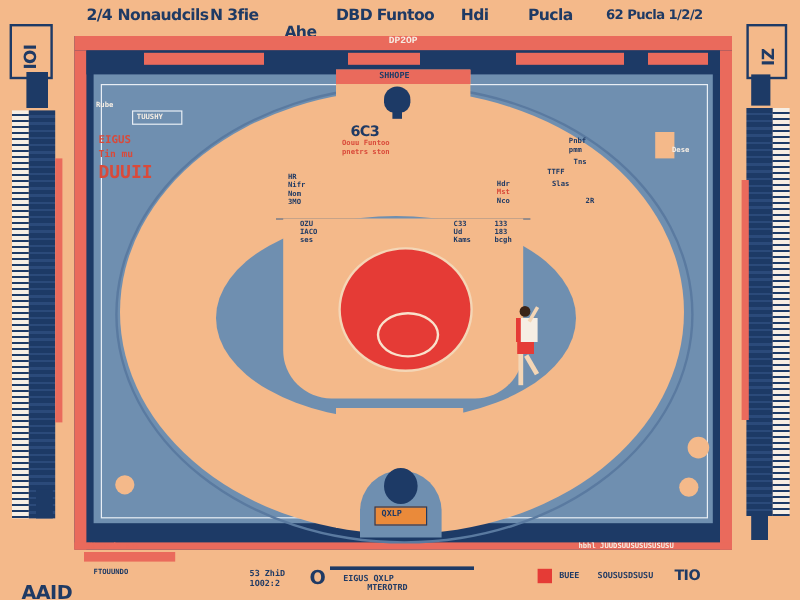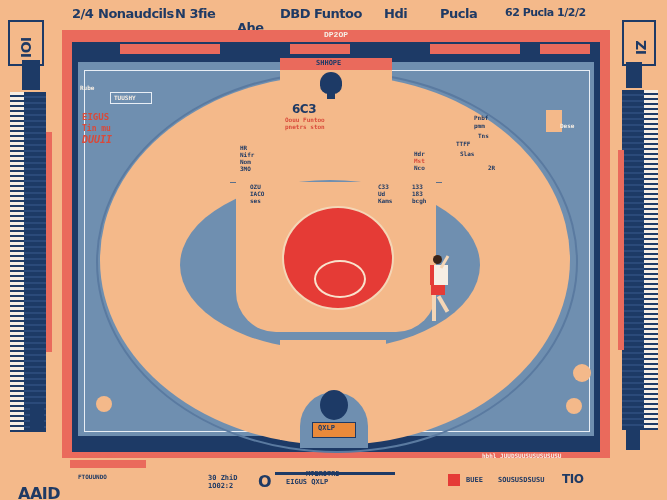--- a/index.html
+++ b/index.html
@@ -110,21 +110,21 @@
   <div style="position:absolute;left:7px;top:40px;width:4px;height:26px;background:#f4d6b6;"></div>
   <div style="position:absolute;left:16px;top:40px;width:4px;height:18px;background:#f4d6b6;transform:rotate(-30deg);"></div>
   <div style="position:absolute;left:18px;top:0;width:3px;height:14px;background:#f4d6b6;transform:rotate(30deg);"></div>
 </div>
 
 <div class="abs small-text" style="left:80px;top:84px;color:#f6eee4;">Rube</div>
 <div class="abs court-line" style="left:110px;top:92px;width:40px;height:10px;"></div>
 <div class="abs small-text" style="left:114px;top:94px;color:#f6eee4;">TUUSHY</div>
 <div class="abs small-text red-text" style="left:82px;top:112px;font-size:9px;">EIGUS</div>
 <div class="abs small-text red-text" style="left:82px;top:124px;font-size:8px;">Tin mu</div>
-<div class="abs small-text red-text" style="left:82px;top:134px;font-size:10px;font-style:italic;">DUUII</div>
+<div class="abs small-text red-text" style="left:82px;top:134px;font-size:15px;">DUUII</div>
 
 <div class="abs small-text" style="left:240px;top:144px;">HR</div>
 <div class="abs small-text" style="left:240px;top:151px;">Nifr</div>
 <div class="abs small-text" style="left:240px;top:158px;">Nom</div>
 <div class="abs small-text" style="left:240px;top:165px;">3MO</div>
 <div class="abs small-text" style="left:414px;top:150px;">Hdr</div>
 <div class="abs small-text red-text" style="left:414px;top:157px;">Mst</div>
 <div class="abs small-text" style="left:414px;top:164px;">Nco</div>
 
 <div class="abs" style="left:250px;top:183px;">
@@ -155,22 +155,22 @@
 <div class="abs" style="left:96px;top:396px;width:16px;height:16px;border-radius:50%;background:#f4b98a;"></div>
 <div class="abs" style="left:566px;top:398px;width:16px;height:16px;border-radius:50%;background:#f4b98a;"></div>
 <div class="abs" style="left:573px;top:364px;width:18px;height:18px;border-radius:50%;background:#f4b98a;"></div>
 
 <div class="abs" style="left:70px;top:460px;width:76px;height:8px;background:#ea6a5c;"></div>
 <div class="abs small-text" style="left:72px;top:452px;color:#ea6a5c;">TU ansis sum</div>
 <div class="abs small-text" style="left:482px;top:452px;color:#f6eee4;">hbhl JUUDSUUSUSUSUSUSU</div>
 
 <div class="abs title-text" style="left:18px;top:484px;font-size:16px;">AAID</div>
 <div class="abs small-text" style="left:78px;top:473px;">FTOUUNDO</div>
-<div class="abs small-text" style="left:208px;top:474px;font-size:7px;">30 ZhiD</div>
+<div class="abs small-text" style="left:208px;top:474px;font-size:7px;">53 ZhiD</div>
 <div class="abs small-text" style="left:208px;top:482px;font-size:7px;">1O02:2</div>
 <div class="abs title-text" style="left:258px;top:472px;font-size:16px;">O</div>
 <div class="abs" style="left:275px;top:472px;width:120px;height:3px;background:#1d3a66;"></div>
 <div class="abs small-text" style="left:286px;top:478px;font-size:7px;">EIGUS QXLP</div>
-<div class="abs small-text" style="left:306px;top:470px;font-size:7px;">MTEROTRD</div>
+<div class="abs small-text" style="left:306px;top:486px;font-size:7px;">MTEROTRD</div>
 <div class="abs" style="left:448px;top:474px;width:12px;height:12px;background:#e53b36;"></div>
 <div class="abs small-text" style="left:466px;top:476px;font-size:7px;">BUEE</div>
 <div class="abs small-text" style="left:498px;top:476px;font-size:7px;">SOUSUSDSUSU</div>
 <div class="abs title-text" style="left:562px;top:472px;font-size:12px;">TIO</div>
 
 </body></html>

